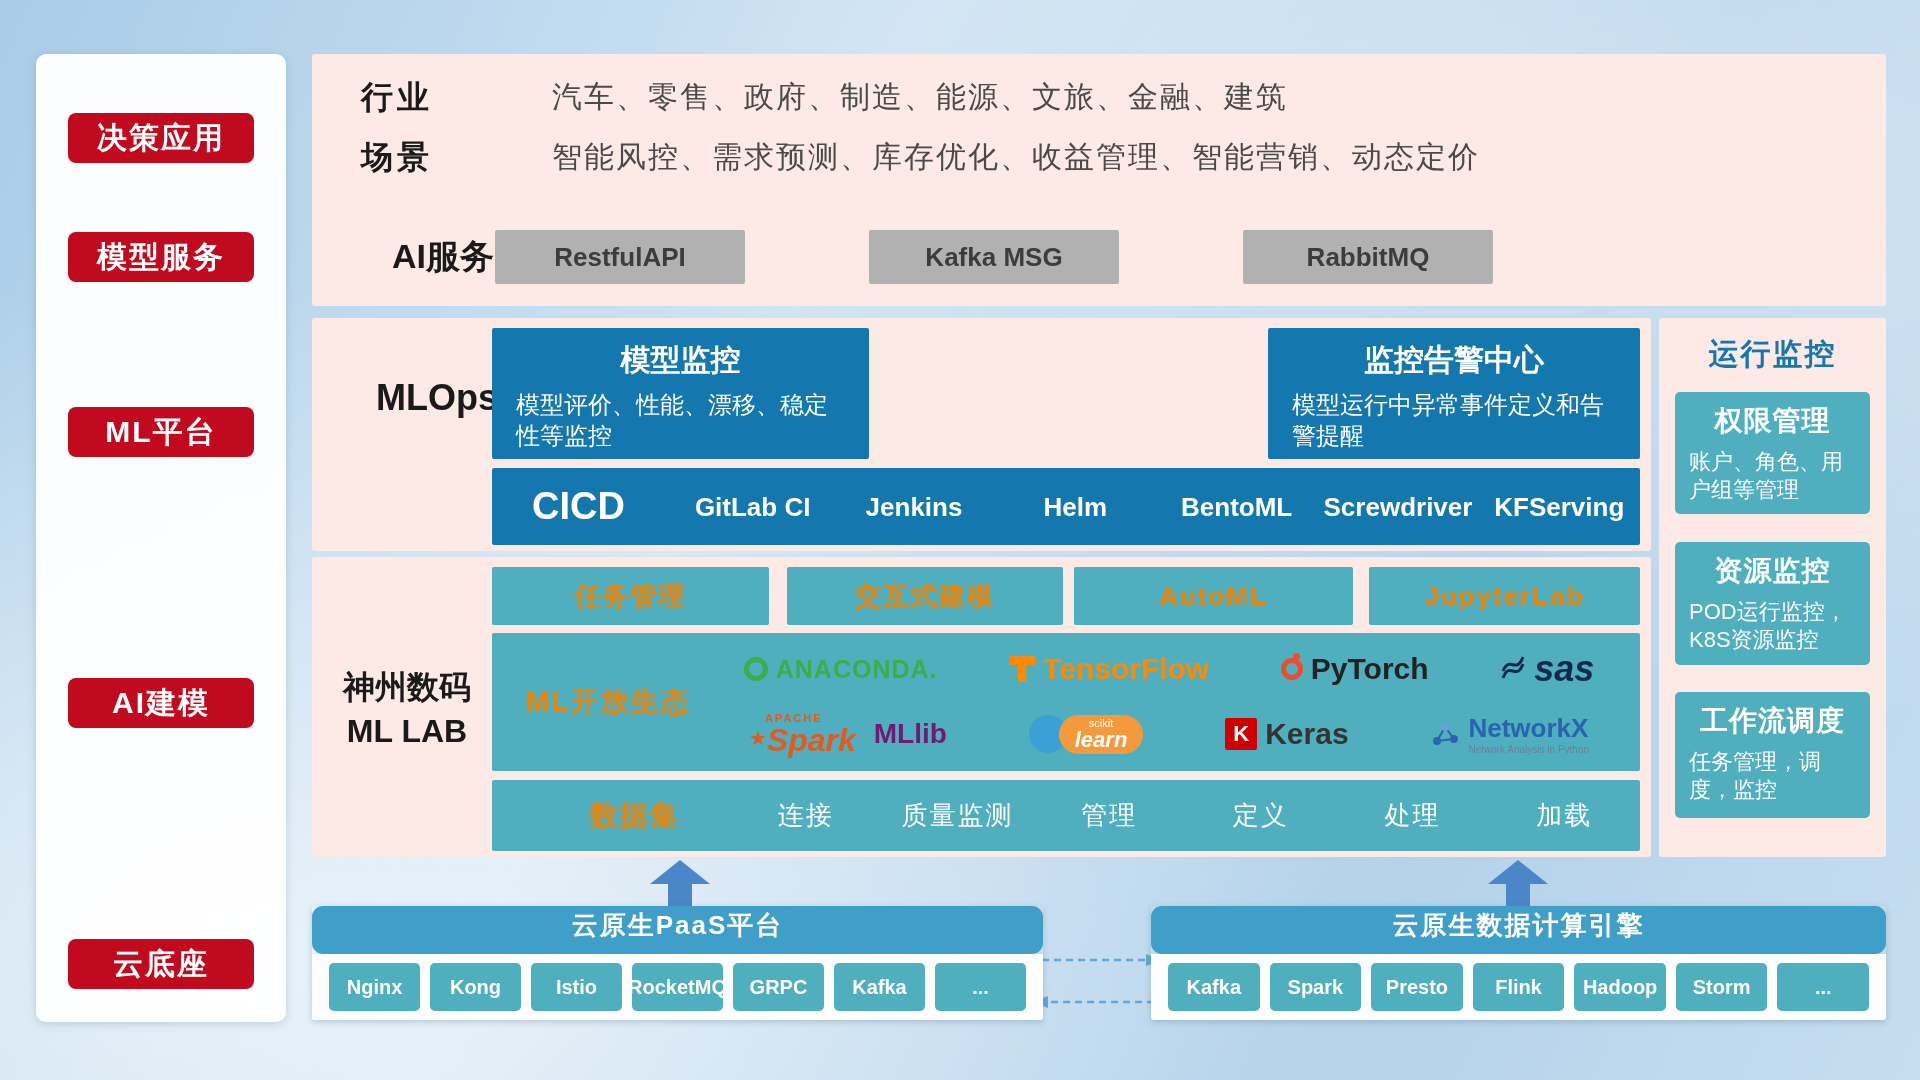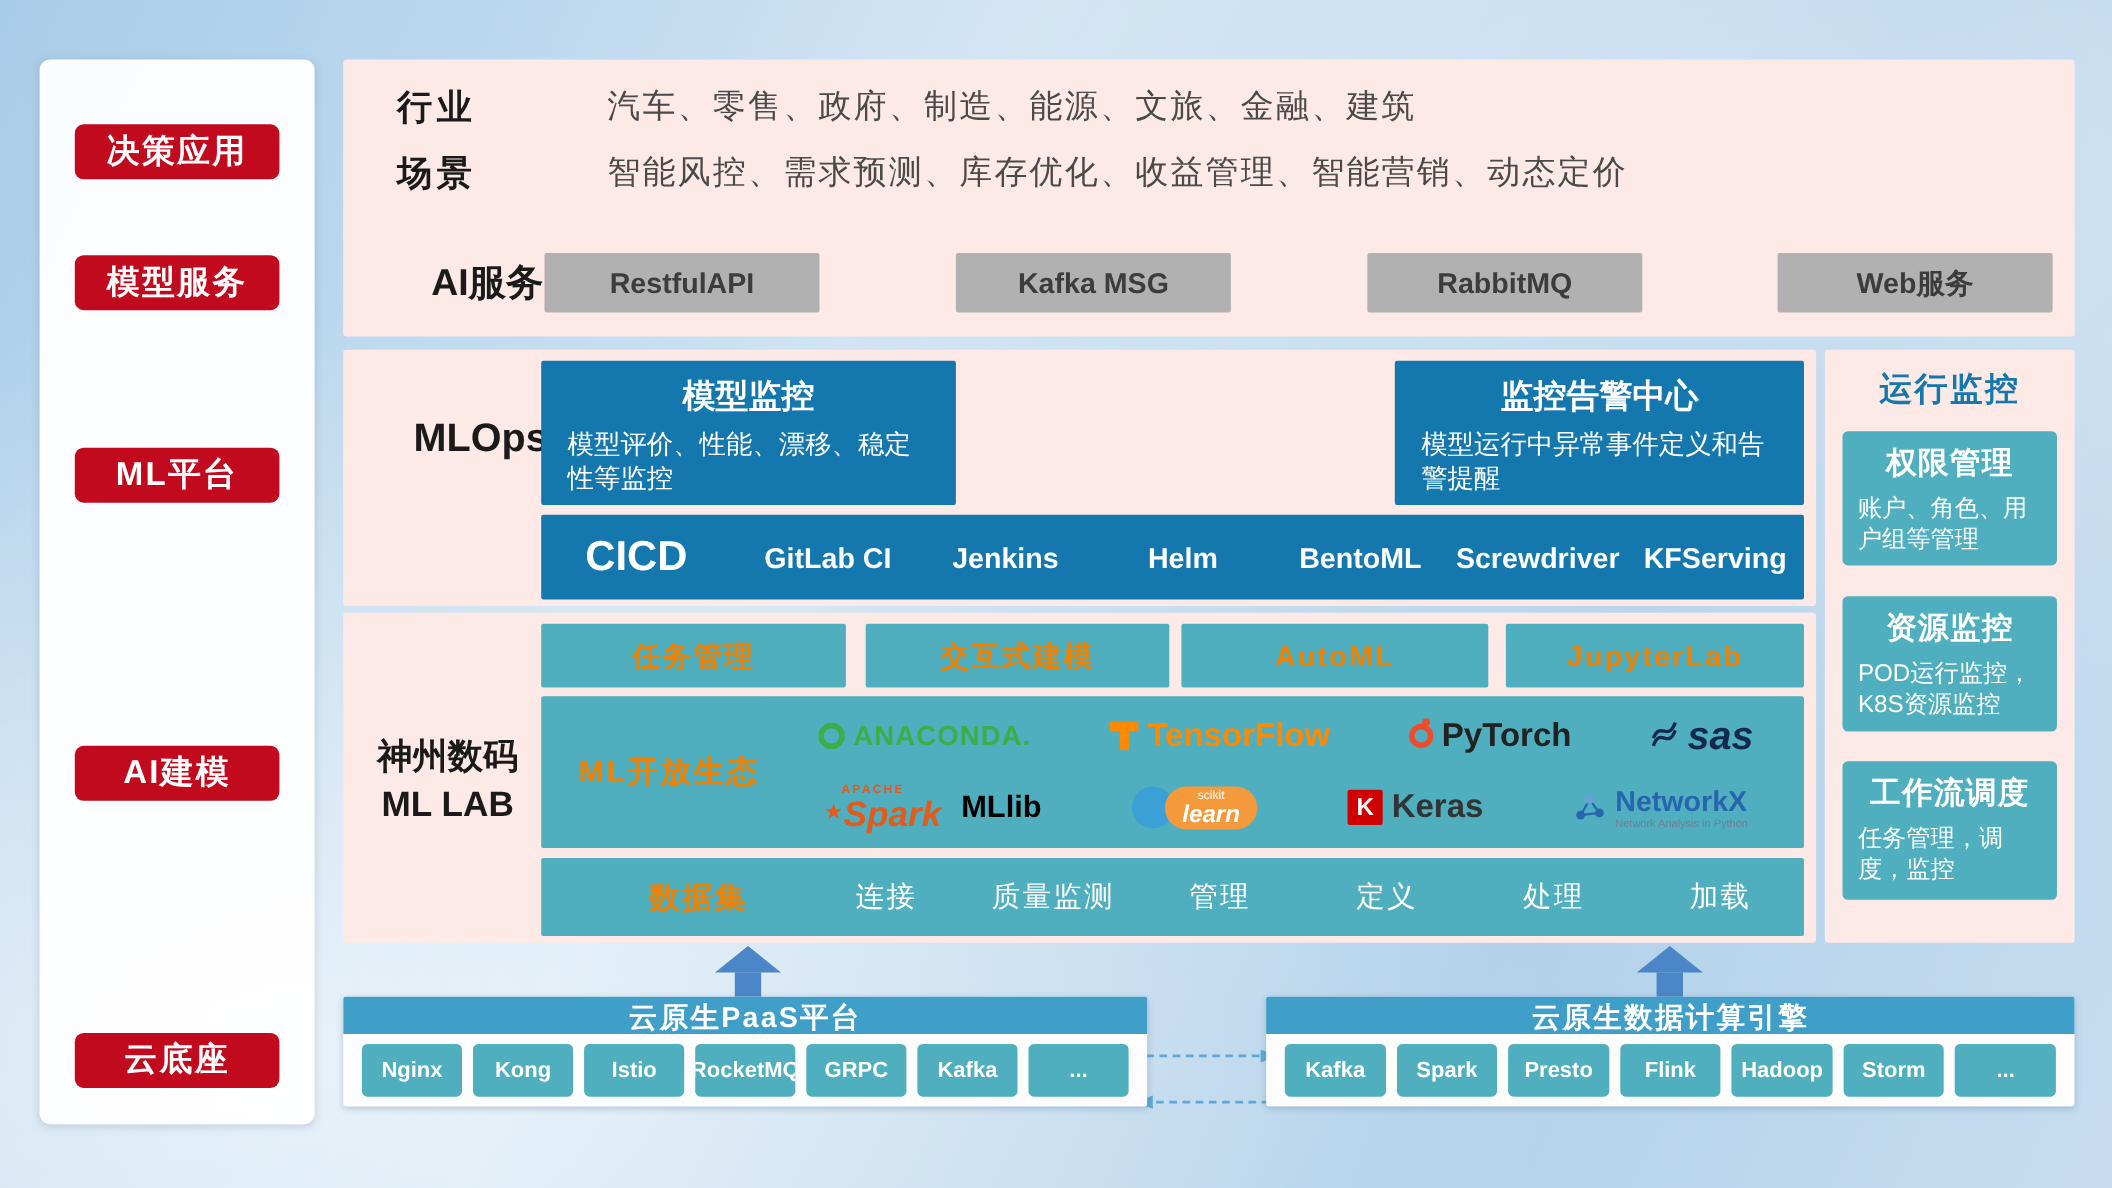--- a/index.html
+++ b/index.html
@@ -75,21 +75,21 @@
   .tx-tf { color:#ff8a00; font-size:30px; font-weight:bold; }
   .ic-pt { width:22px; height:22px; border:5px solid #ee4c2c; border-radius:50%; position:relative; }
   .ic-pt::after { content:""; position:absolute; width:7px; height:7px; background:#ee4c2c;
     border-radius:50%; top:-10px; right:-2px; }
   .tx-pt { color:#222; font-size:30px; font-weight:bold; }
   .tx-sas { color:#13294b; font-size:36px; font-weight:bold; font-style:italic; }
   .spark-wrap { display:flex; flex-direction:column; line-height:1; }
   .spark-prefix { font-size:11px; color:#e25a1c; font-weight:bold; letter-spacing:2px; margin-left:16px; }
   .tx-spark { color:#e25a1c; font-size:32px; font-weight:bold; font-style:italic; }
   .spark-star { color:#e25a1c; font-size:20px; vertical-align:super; }
-  .tx-mllib { color:#000000; font-size:28px; font-weight:bold; margin-left:10px; }
+  .tx-mllib { color:#701a75; font-size:28px; font-weight:bold; margin-left:10px; }
   .skl { display:flex; align-items:center; }
   .skl-blue { width:38px; height:38px; background:#3aa0d6; border-radius:50%; }
   .skl-orange { margin-left:-16px; background:#f59a3c; border-radius:24px; padding:3px 16px;
     display:flex; flex-direction:column; align-items:center; line-height:1; }
   .skl-top { font-size:11px; color:#fff; font-style:normal; }
   .skl-name { font-size:22px; color:#fff; font-weight:bold; font-style:italic; }
   .ic-keras { width:32px; height:32px; background:#d00000; color:#fff; font-size:22px; font-weight:bold;
     display:flex; align-items:center; justify-content:center; border-radius:2px; }
   .tx-keras { color:#333; font-size:30px; font-weight:bold; }
   .nx-wrap { display:flex; flex-direction:column; line-height:1.2; }
@@ -97,22 +97,22 @@
   .nx-sub { font-size:10px; color:#6b7f99; }
 
   .dataset-bar { position:absolute; left:180px; top:223px; width:1148px; height:71px; background:#4fafbf;
     border-radius:2px; display:flex; align-items:center; color:#fff;padding-left:32px; }
   .dataset-label { font-size:28px; font-weight:bold; color:#f08300; margin-left:66px; width:140px; letter-spacing:2px; }
   .dataset-items { flex:1; display:flex; }
   .dataset-item { flex:1; text-align:center; font-size:26px; letter-spacing:2px; }
 
   
   .platform { position:absolute; top:906px; border-radius:3px; overflow:hidden; box-shadow:0 2px 6px rgba(80,110,140,0.3); }
-  .platform-header { height:34px; line-height:38px; background:#3f9fc9; color:#fff;
-    text-align:center; font-size:26px; font-weight:bold; letter-spacing:2px; }
+  .platform-header { height:48px; line-height:38px; background:#3f9fc9; color:#fff;
+    text-align:center; font-size:26px; font-weight:bold; letter-spacing:2px;border-radius:11px; }
   .platform-strip { height:66px; background:#fdfdfd; display:flex; align-items:center; padding:0 12px; }
   .chip { flex:1; margin:0 5px; height:48px; background:#4fafbf; border-radius:5px; color:#fff;
     font-size:20px; font-weight:bold; display:flex; align-items:center; justify-content:center;
     text-align:center; line-height:1.05; padding:2px; overflow:hidden; }
 
   
   .up-arrow { position:absolute; top:860px; width:60px; height:46px; }
   .up-arrow .head { width:0; height:0; border-left:30px solid transparent; border-right:30px solid transparent;
     border-bottom:24px solid #4a86c8; }
   .up-arrow .stem { width:24px; height:22px; background:#4a86c8; margin:0 auto; }
@@ -138,21 +138,20 @@
     <span class="app-label">场景</span>
     <span class="app-value">智能风控、需求预测、库存优化、收益管理、智能营销、动态定价</span>
   </div>
 </section>
 
 <section class="pink" style="left:312px; top:208px; width:1574px; height:98px">
   <div class="svc-label">AI服务</div>
   <div class="gray-btn" style="left:183px">RestfulAPI</div>
   <div class="gray-btn" style="left:557px">Kafka MSG</div>
   <div class="gray-btn" style="left:931px">RabbitMQ</div>
-  <div class="gray-btn" style="left:1304px">Web服务</div>
 </section>
 
 <section class="pink" style="left:312px; top:318px; width:1339px; height:233px">
   <div class="mlops-label">MLOps</div>
 
   <div class="blue-card" style="left:180px; width:377px">
     <div class="bc-title">模型监控</div>
     <div class="bc-desc">模型评价、性能、漂移、稳定性等监控</div>
   </div>
   <div class="blue-card" style="left:956px; width:372px">

